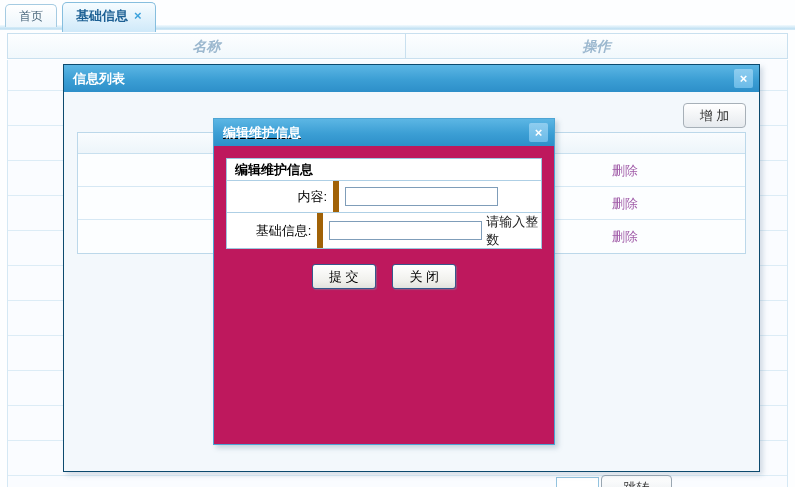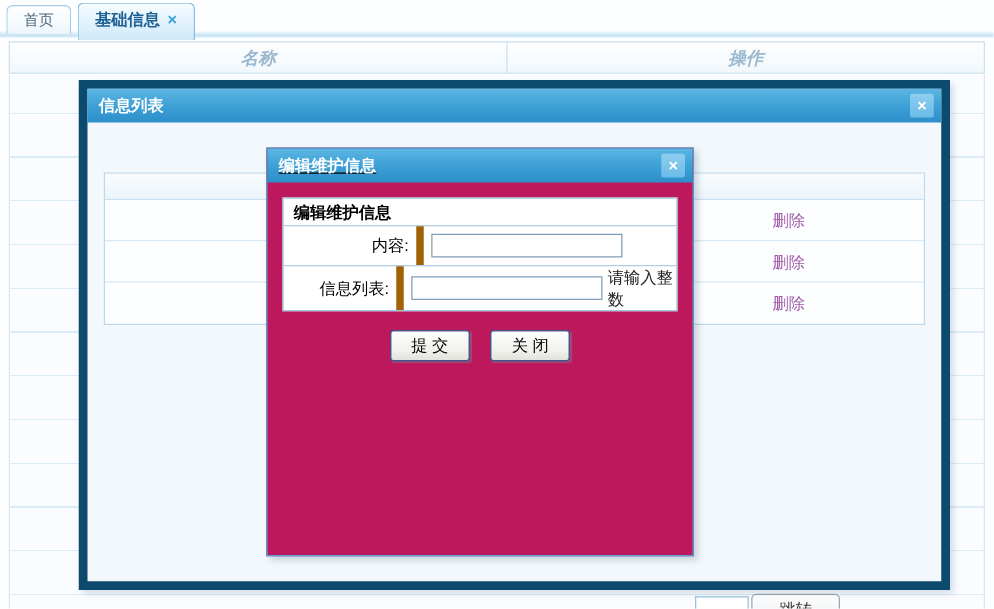--- a/index.html
+++ b/index.html
@@ -34,21 +34,21 @@
   .modal-header { position:relative; height:27px; line-height:27px; padding-left:9px;
                   background:linear-gradient(#5cb6e4,#3b9ed4 55%,#2d8fc9);
                   color:#fff; font-size:13px; font-weight:bold; }
   .modal-close { position:absolute; right:6px; top:4px; width:19px; height:19px;
                  background:linear-gradient(#8fcdef,#6bbbe8); border-radius:2px;
                  color:#fff; font-weight:bold; font-size:13px; line-height:19px;
                  text-align:center; cursor:pointer; }
 
   
   .list-modal { position:absolute; left:63px; top:64px; width:697px; height:408px;
-                border:7px solid #0c4a6e; background:#f3f8fc;
+                border:1px solid #0c4a6e; background:#f3f8fc;
                 box-shadow:3px 3px 5px rgba(90,125,150,.25); }
   .add-btn { position:absolute; right:13px; top:38px; width:63px; height:25px;
              border:1px solid #a7b0b8; border-radius:4px;
              background:linear-gradient(#ffffff,#e6eaee); font-size:13px; color:#333;
              text-align:center; line-height:23px; cursor:pointer; }
   .list-table { position:absolute; left:13px; right:13px; top:67px;
                 border:1px solid #bcd8ea; background:#fcfeff; }
   .list-thead { height:21px; background:linear-gradient(#f9fcfe,#edf5fa);
                 border-bottom:1px solid #c8e0ef; }
   .list-row { position:relative; height:33px; border-bottom:1px solid #d6e8f4; }
@@ -110,20 +110,21 @@
   <div class="page-rows"></div>
 
   <input class="jump-input" value="" style="">
   <div class="jump-btn">跳转</div>
 
   <div class="list-modal">
     <div class="modal-header">
       <span>信息列表</span>
       <span class="modal-close">×</span>
     </div>
+    <div class="add-btn">增 加</div>
     <div class="list-table">
       <div class="list-thead"></div>
       <div class="list-row">
         <span class="del-link">删除</span>
       </div>
       <div class="list-row">
         <span class="del-link">删除</span>
       </div>
       <div class="list-row">
         <span class="del-link">删除</span>
@@ -137,21 +138,21 @@
       <span class="modal-close">×</span>
     </div>
 
     <div class="form-table">
       <div class="form-title-row">编辑维护信息</div>
       <div class="form-row r1">
         <div class="form-label">内容:</div>
         <input class="form-input" value="" style="">
       </div>
       <div class="form-row r2">
-        <div class="form-label">信息列表:</div>
+        <div class="form-label">基础信息:</div>
         <input class="form-input" value="" style="">
         <span class="form-hint">请输入整数</span>
       </div>
     </div>
 
     <div class="btn-row">
       <div class="xp-btn">提 交</div>
       <div class="xp-btn">关 闭</div>
     </div>
   </div>

